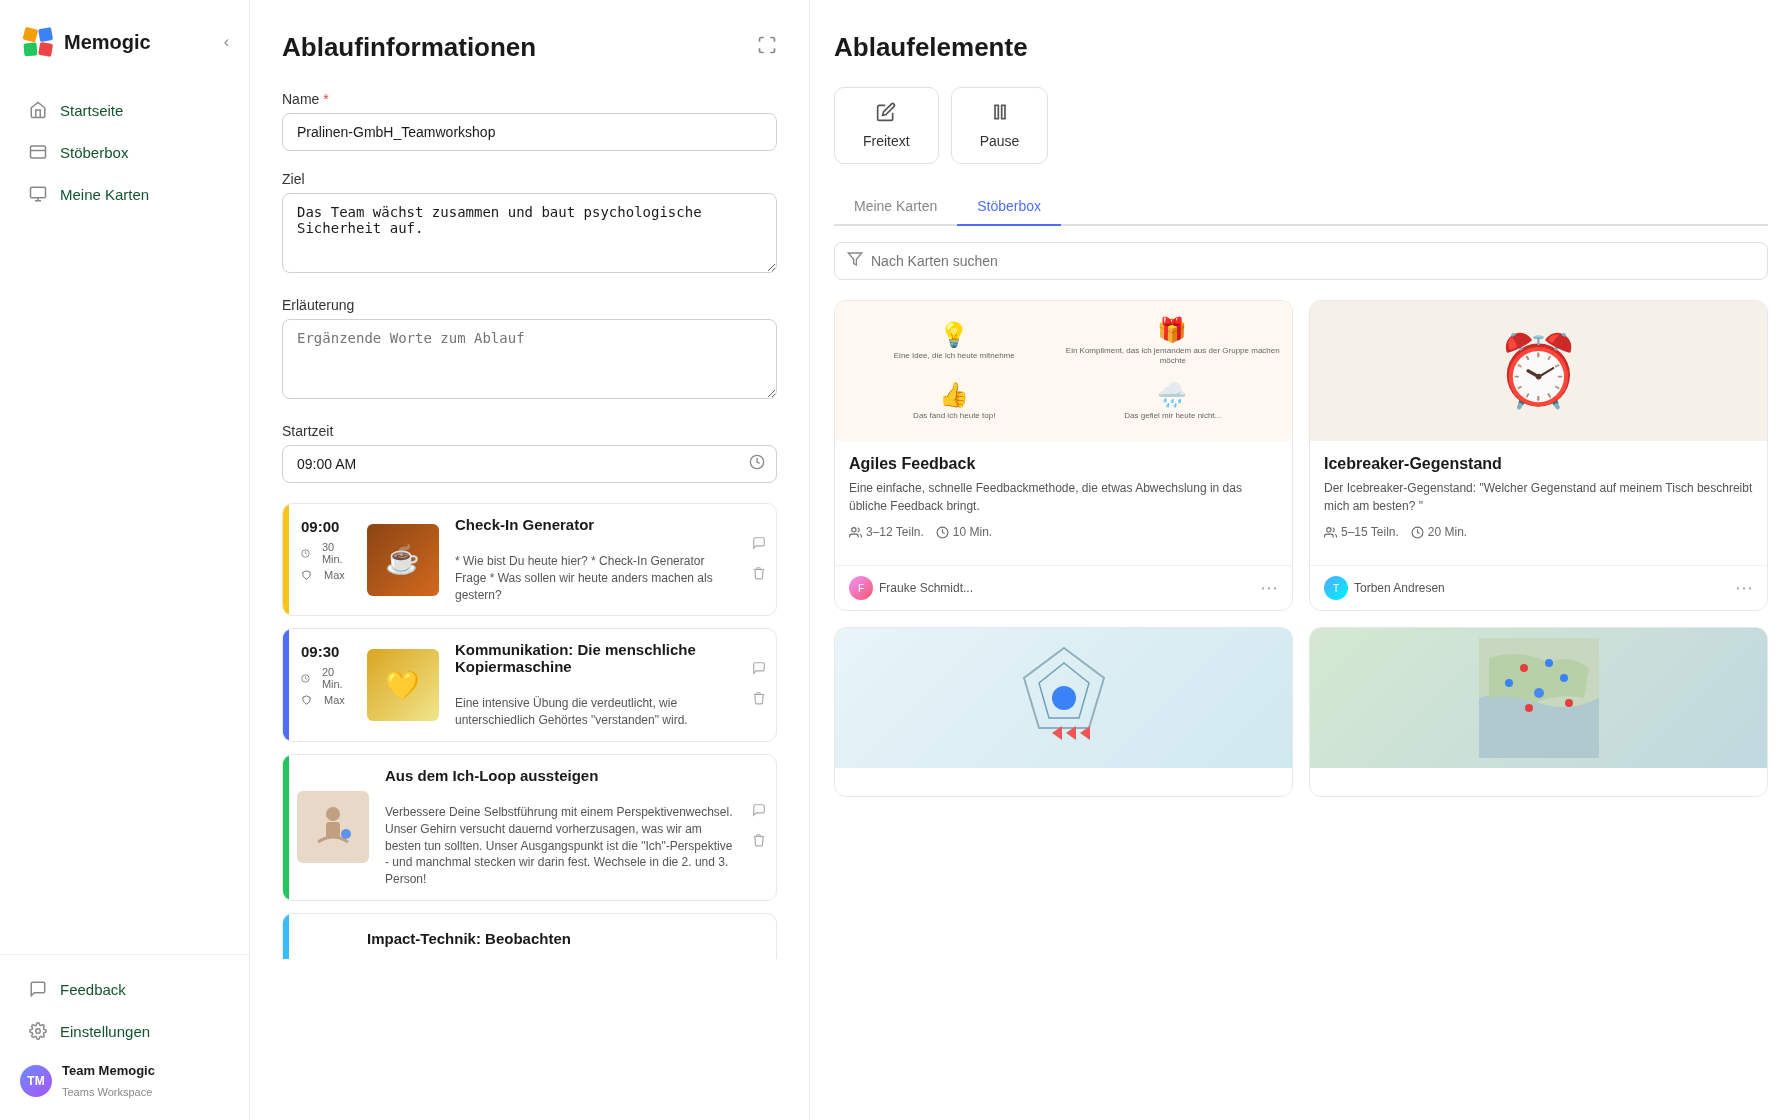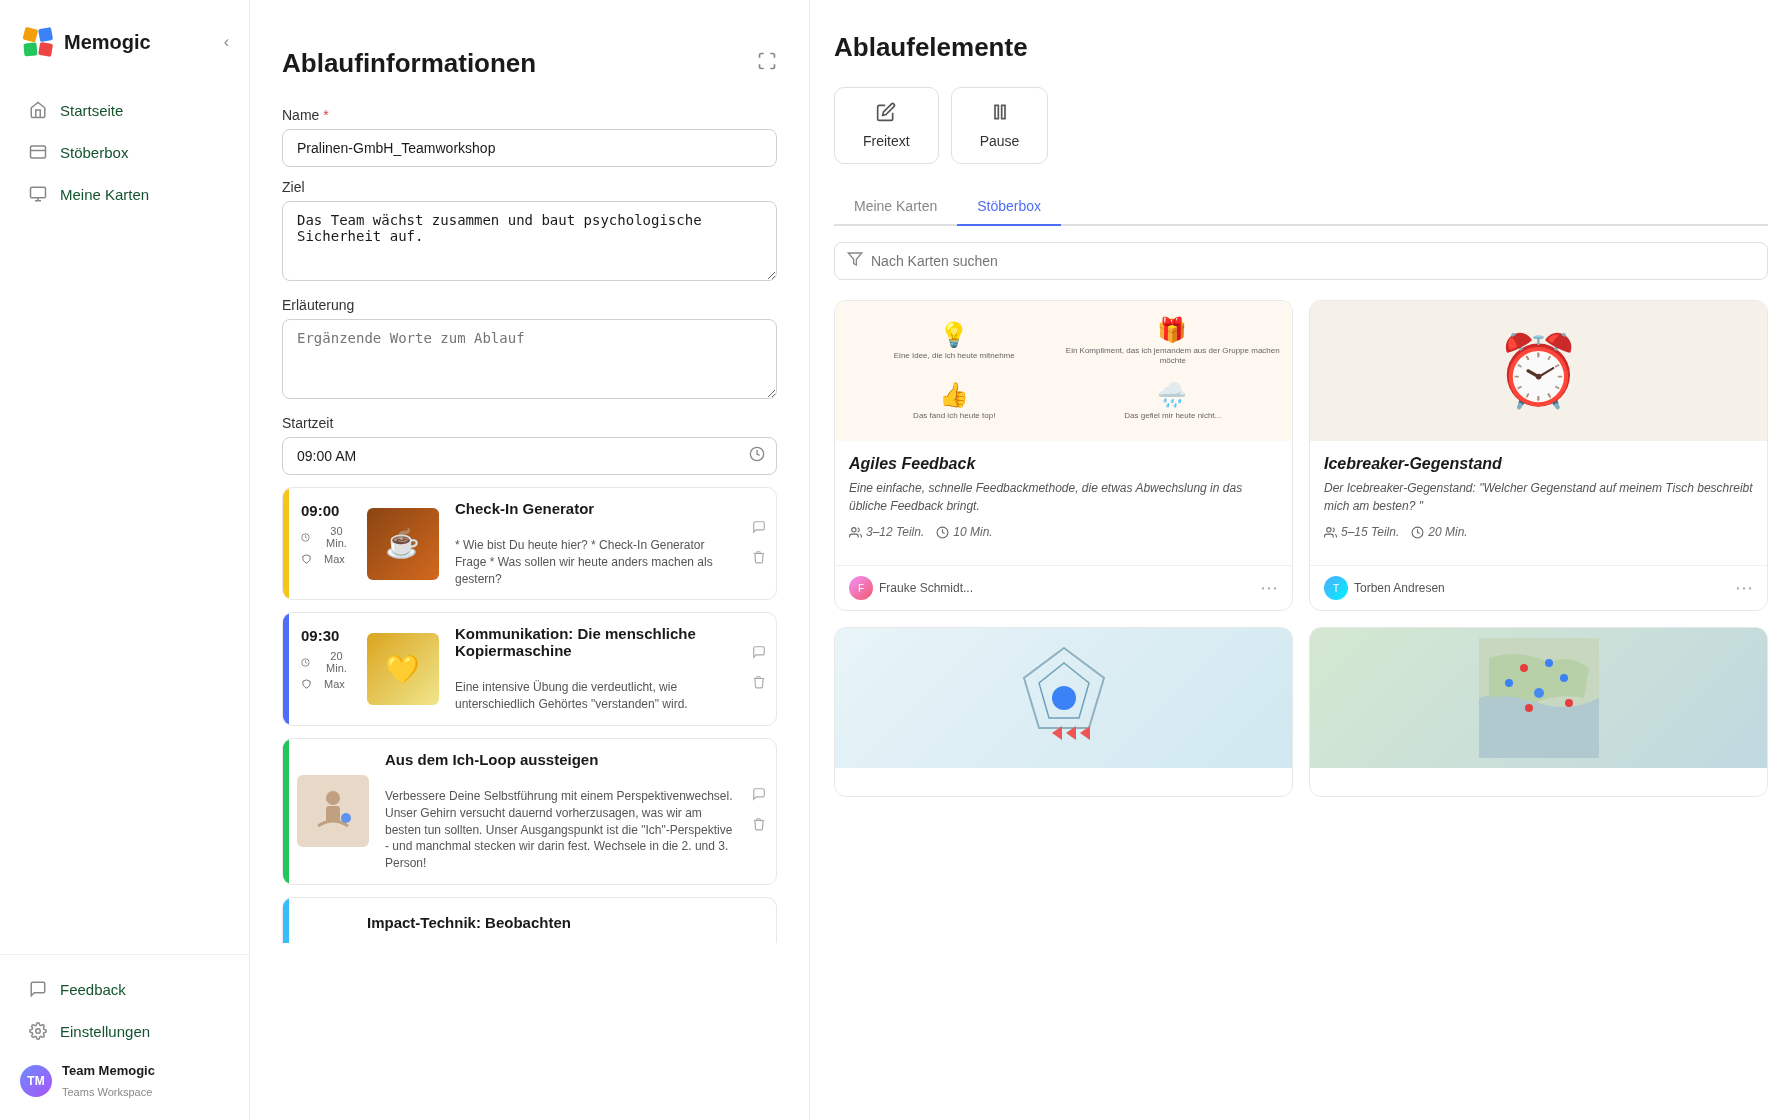--- a/index.html
+++ b/index.html
@@ -103,36 +103,35 @@
       min-width: 560px;
       padding: 32px 32px;
       overflow-y: auto;
       border-right: 1px solid #e8e8e8;
     }
     .form-panel-header {
       display: flex;
       align-items: center;
       justify-content: space-between;
       margin-bottom: 28px;
-      margin-top: 16px;
     }
     .form-panel-title {
       font-size: 26px;
       font-weight: 700;
       color: #1a1a1a;
     }
     .expand-btn {
       background: none;
       border: none;
       cursor: pointer;
       color: #888;
       font-size: 18px;
     }
     .form-group {
-      margin-bottom: 12px;
+      margin-bottom: 20px;
     }
     .form-label {
       font-size: 14px;
       font-weight: 500;
       color: #333;
       margin-bottom: 6px;
       display: flex;
       align-items: center;
       gap: 4px;
     }
@@ -194,21 +193,20 @@
     }
     .schedule-time-col {
       width: 70px;
       min-width: 70px;
       display: flex;
       flex-direction: column;
       align-items: flex-start;
       justify-content: flex-start;
       padding: 14px 8px 14px 12px;
       gap: 6px;
-      text-align: center;
     }
     .schedule-time {
       font-size: 15px;
       font-weight: 600;
       color: #1a1a1a;
     }
     .schedule-meta {
       display: flex;
       flex-direction: column;
       gap: 4px;
@@ -354,21 +352,20 @@
       gap: 16px;
     }
     .card {
       border: 1px solid #e8e8e8;
       border-radius: 12px;
       overflow: hidden;
       background: #fff;
     }
     .card-body {
       padding: 14px;
-      font-style: italic;
     }
     .card-title {
       font-size: 16px;
       font-weight: 700;
       color: #1a1a1a;
       margin-bottom: 6px;
     }
     .card-desc {
       font-size: 12px;
       color: #555;

